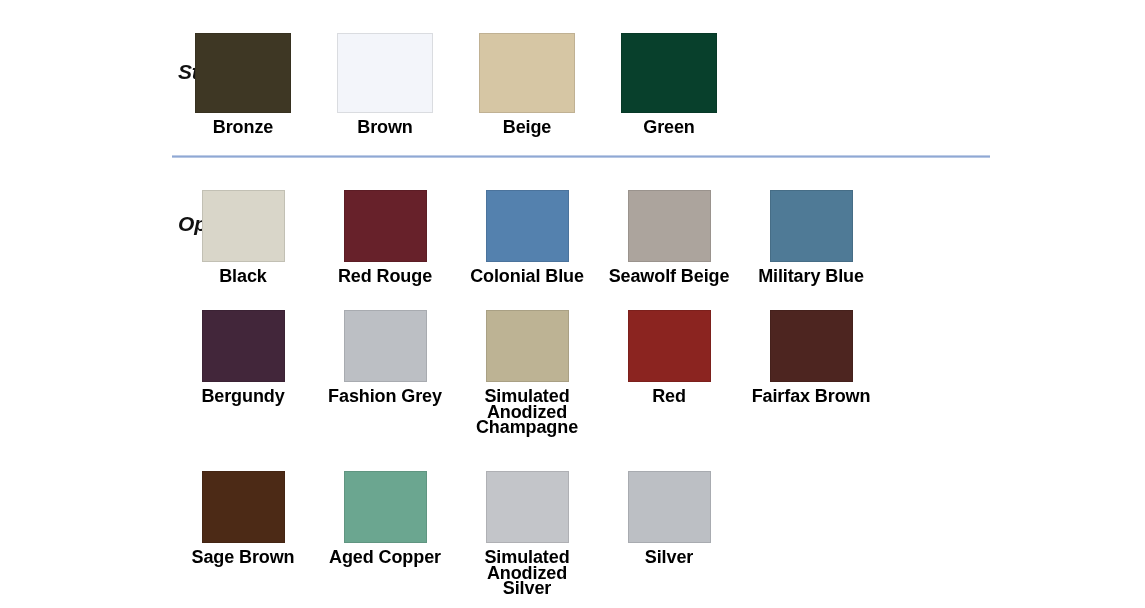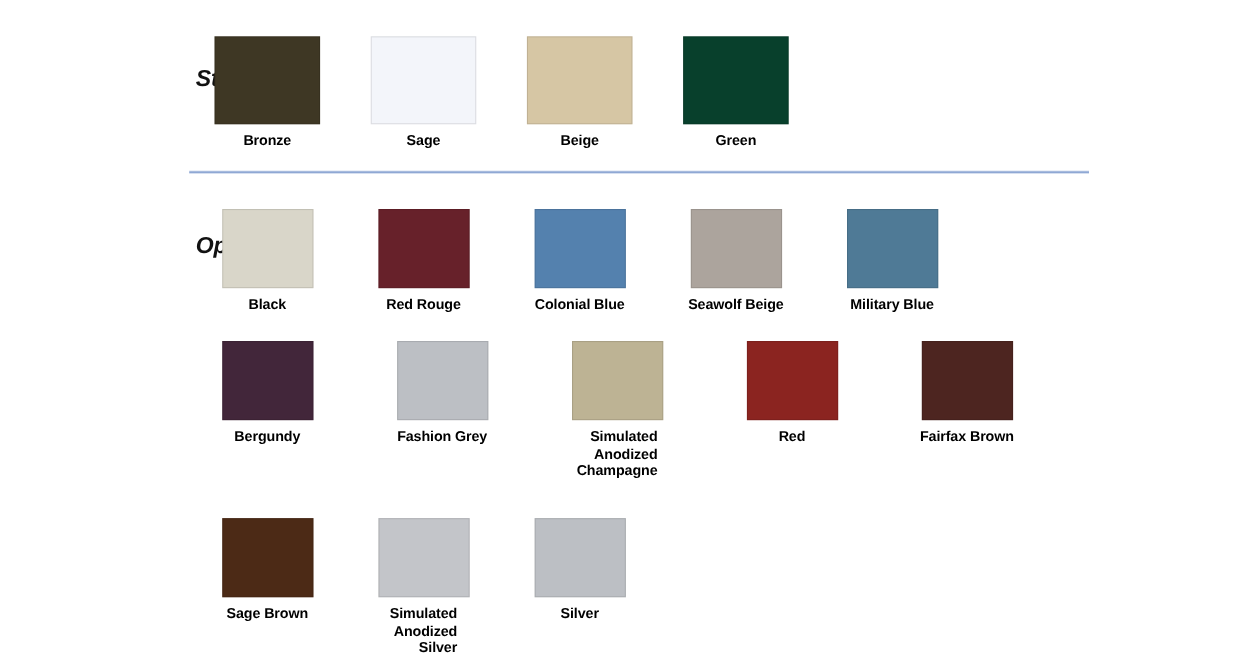--- a/index.html
+++ b/index.html
@@ -65,24 +65,24 @@
   }
   .row-optional .swatch-chip {
     width: 83px;
     height: 72px;
   }
 
   .swatch-name {
     margin-top: 7px;
     font-family: "Liberation Sans", sans-serif;
     font-weight: 700;
-    font-size: 13px;
+    font-size: 18px;
     line-height: 15.5px;
     color: #000000;
-    text-align: right;
+    text-align: center;
     letter-spacing: -0.1px;
     white-space: pre-line;
   }
 
   
   .divider {
     position: absolute;
     left: 172px;
     width: 818px;
     height: 3px;
@@ -99,21 +99,21 @@
 
   <div class="swatch-row row-standard" style="top:33px;">
 
     <div class="swatch-cell">
       <span class="swatch-chip" style="background-color: rgb(62, 55, 36);"></span>
       <span class="swatch-name">Bronze</span>
     </div>
 
     <div class="swatch-cell">
       <span class="swatch-chip" style="background-color: rgb(243, 245, 250);"></span>
-      <span class="swatch-name">Sage</span>
+      <span class="swatch-name">Brown</span>
     </div>
 
     <div class="swatch-cell">
       <span class="swatch-chip" style="background-color: rgb(214, 198, 164);"></span>
       <span class="swatch-name">Beige</span>
     </div>
 
 
     <div class="swatch-cell">
       <span class="swatch-chip" style="background-color: rgb(8, 64, 44);"></span>
@@ -146,21 +146,21 @@
       <span class="swatch-chip" style="background-color: rgb(172, 164, 157);"></span>
       <span class="swatch-name">Seawolf Beige</span>
     </div>
 
     <div class="swatch-cell">
       <span class="swatch-chip" style="background-color: rgb(79, 122, 150);"></span>
       <span class="swatch-name">Military Blue</span>
     </div>
   </div>
 
-  <div class="swatch-row row-optional" style="top:310px;gap:17px;">
+  <div class="swatch-row row-optional" style="top:310px;">
 
     <div class="swatch-cell">
       <span class="swatch-chip" style="background-color: rgb(66, 38, 58);"></span>
       <span class="swatch-name">Bergundy</span>
     </div>
 
     <div class="swatch-cell">
       <span class="swatch-chip" style="background-color: rgb(188, 191, 196);"></span>
       <span class="swatch-name">Fashion Grey</span>
     </div>
@@ -184,20 +184,24 @@
   </div>
 
   <div class="swatch-row row-optional" style="top:471px;">
 
     <div class="swatch-cell">
       <span class="swatch-chip" style="background-color: rgb(76, 42, 22);"></span>
       <span class="swatch-name">Sage Brown</span>
     </div>
 
 
+    <div class="swatch-cell">
+      <span class="swatch-chip" style="background-color: rgb(107, 166, 144);"></span>
+      <span class="swatch-name">Aged Copper</span>
+    </div>
 
     <div class="swatch-cell">
       <span class="swatch-chip" style="background-color: rgb(195, 197, 201);"></span>
       <span class="swatch-name">Simulated
 Anodized
 Silver</span>
     </div>
 
     <div class="swatch-cell">
       <span class="swatch-chip" style="background-color: rgb(188, 191, 196);"></span>

